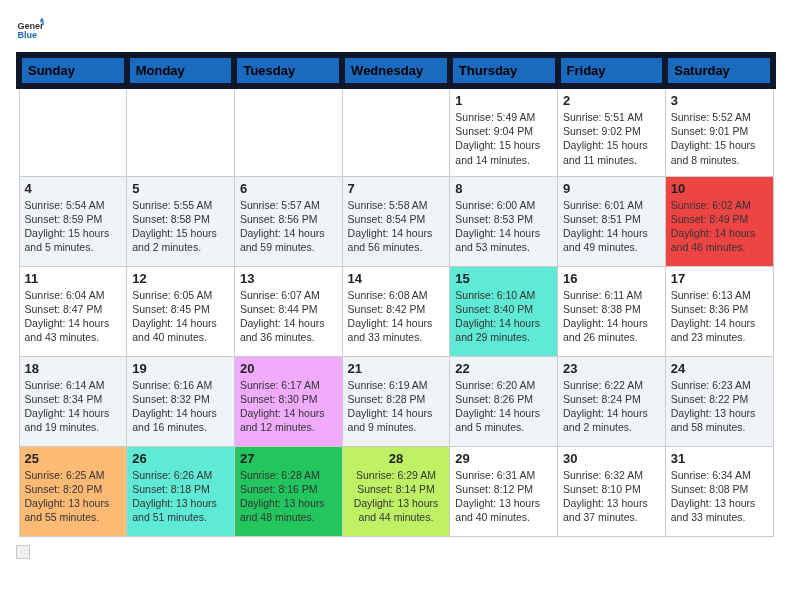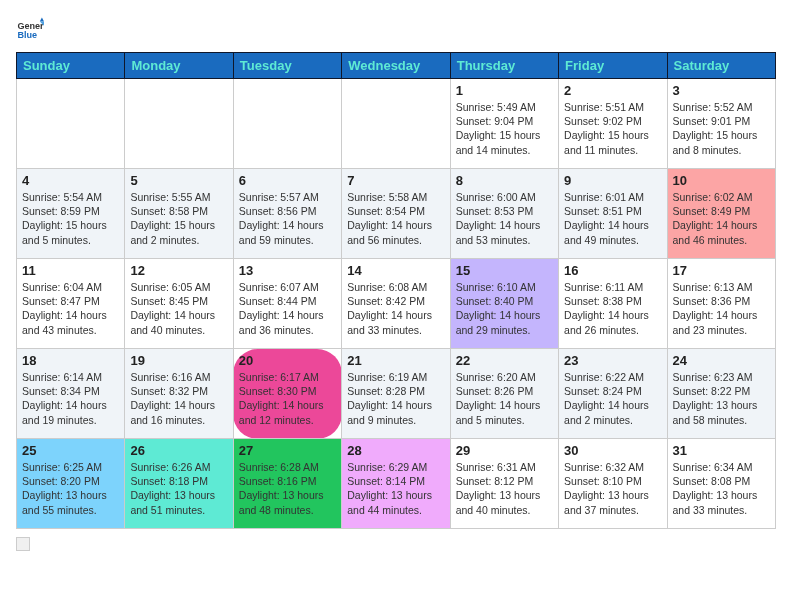--- a/index.html
+++ b/index.html
@@ -37,26 +37,26 @@
       font-size: 15px;
       color: #444;
     }
     .calendar {
       width: 100%;
       border-collapse: collapse;
       table-layout: fixed;
     }
     .calendar th {
       background: #1a6bbf;
-      color: #5eead4;
+      color: #000000;
       text-align: left;
       padding: 5px 6px;
       font-size: 13px;
       font-weight: bold;
-      border: 1px solid #0f172a;
+      border: 6px solid #0f172a;
     }
     .calendar td {
       vertical-align: top;
       border: 1px solid #ccc;
       padding: 4px 5px;
       height: 90px;
       background: #fff;
     }
     .calendar tr:nth-child(odd) td {
       background: #f9f9f9;
@@ -162,21 +162,21 @@
           <div class="day-info">Sunrise: 5:58 AM<br>Sunset: 8:54 PM<br>Daylight: 14 hours<br>and 56 minutes.</div>
         </td>
         <td style="background: rgb(240, 244, 248);">
           <span class="day-number">8</span>
           <div class="day-info">Sunrise: 6:00 AM<br>Sunset: 8:53 PM<br>Daylight: 14 hours<br>and 53 minutes.</div>
         </td>
         <td style="background: rgb(240, 244, 248);">
           <span class="day-number">9</span>
           <div class="day-info">Sunrise: 6:01 AM<br>Sunset: 8:51 PM<br>Daylight: 14 hours<br>and 49 minutes.</div>
         </td>
-        <td style="background: #fca5a5;">
+        <td style="background: #ef4444;">
           <span class="day-number">10</span>
           <div class="day-info">Sunrise: 6:02 AM<br>Sunset: 8:49 PM<br>Daylight: 14 hours<br>and 46 minutes.</div>
         </td>
       </tr>
       <tr>
         <td style="background: rgb(255, 255, 255); border-radius: 29px;">
           <span class="day-number">11</span>
           <div class="day-info">Sunrise: 6:04 AM<br>Sunset: 8:47 PM<br>Daylight: 14 hours<br>and 43 minutes.</div>
         </td>
         <td style="background: rgb(255, 255, 255); margin-left: 40px;">
@@ -184,21 +184,21 @@
           <div class="day-info">Sunrise: 6:05 AM<br>Sunset: 8:45 PM<br>Daylight: 14 hours<br>and 40 minutes.</div>
         </td>
         <td style="background: rgb(255, 255, 255);">
           <span class="day-number">13</span>
           <div class="day-info">Sunrise: 6:07 AM<br>Sunset: 8:44 PM<br>Daylight: 14 hours<br>and 36 minutes.</div>
         </td>
         <td style="background: rgb(255, 255, 255);">
           <span class="day-number">14</span>
           <div class="day-info">Sunrise: 6:08 AM<br>Sunset: 8:42 PM<br>Daylight: 14 hours<br>and 33 minutes.</div>
         </td>
-        <td style="background: #c4b5fd;">
+        <td style="background: #5eead4;">
           <span class="day-number">15</span>
           <div class="day-info">Sunrise: 6:10 AM<br>Sunset: 8:40 PM<br>Daylight: 14 hours<br>and 29 minutes.</div>
         </td>
         <td style="background: rgb(255, 255, 255);">
           <span class="day-number">16</span>
           <div class="day-info">Sunrise: 6:11 AM<br>Sunset: 8:38 PM<br>Daylight: 14 hours<br>and 26 minutes.</div>
         </td>
         <td style="background: rgb(255, 255, 255); margin-top: 27px;">
           <span class="day-number">17</span>
           <div class="day-info">Sunrise: 6:13 AM<br>Sunset: 8:36 PM<br>Daylight: 14 hours<br>and 23 minutes.</div>
@@ -206,21 +206,21 @@
       </tr>
       <tr>
         <td style="background: rgb(240, 244, 248);">
           <span class="day-number">18</span>
           <div class="day-info">Sunrise: 6:14 AM<br>Sunset: 8:34 PM<br>Daylight: 14 hours<br>and 19 minutes.</div>
         </td>
         <td style="background: rgb(240, 244, 248);">
           <span class="day-number">19</span>
           <div class="day-info">Sunrise: 6:16 AM<br>Sunset: 8:32 PM<br>Daylight: 14 hours<br>and 16 minutes.</div>
         </td>
-        <td style="background: #ec4899; border-radius: 25px;">
+        <td style="background: #f0abfc;">
           <span class="day-number">20</span>
           <div class="day-info">Sunrise: 6:17 AM<br>Sunset: 8:30 PM<br>Daylight: 14 hours<br>and 12 minutes.</div>
         </td>
         <td style="background: rgb(240, 244, 248);">
           <span class="day-number">21</span>
           <div class="day-info">Sunrise: 6:19 AM<br>Sunset: 8:28 PM<br>Daylight: 14 hours<br>and 9 minutes.</div>
         </td>
         <td style="background: rgb(240, 244, 248);">
           <span class="day-number">22</span>
           <div class="day-info">Sunrise: 6:20 AM<br>Sunset: 8:26 PM<br>Daylight: 14 hours<br>and 5 minutes.</div>
@@ -228,33 +228,33 @@
         <td style="background: rgb(240, 244, 248);">
           <span class="day-number">23</span>
           <div class="day-info">Sunrise: 6:22 AM<br>Sunset: 8:24 PM<br>Daylight: 14 hours<br>and 2 minutes.</div>
         </td>
         <td style="background: rgb(240, 244, 248);">
           <span class="day-number">24</span>
           <div class="day-info">Sunrise: 6:23 AM<br>Sunset: 8:22 PM<br>Daylight: 13 hours<br>and 58 minutes.</div>
         </td>
       </tr>
       <tr>
-        <td style="background: #7dd3fc;">
+        <td style="background: #fdba74;">
           <span class="day-number">25</span>
           <div class="day-info">Sunrise: 6:25 AM<br>Sunset: 8:20 PM<br>Daylight: 13 hours<br>and 55 minutes.</div>
         </td>
         <td style="background: #5eead4;">
           <span class="day-number">26</span>
           <div class="day-info">Sunrise: 6:26 AM<br>Sunset: 8:18 PM<br>Daylight: 13 hours<br>and 51 minutes.</div>
         </td>
         <td style="background: #22c55e;">
           <span class="day-number">27</span>
           <div class="day-info">Sunrise: 6:28 AM<br>Sunset: 8:16 PM<br>Daylight: 13 hours<br>and 48 minutes.</div>
         </td>
-        <td style="background: #f0abfc;">
+        <td style="background: #bef264; text-align: center;">
           <span class="day-number">28</span>
           <div class="day-info">Sunrise: 6:29 AM<br>Sunset: 8:14 PM<br>Daylight: 13 hours<br>and 44 minutes.</div>
         </td>
         <td style="background: rgb(255, 255, 255);">
           <span class="day-number">29</span>
           <div class="day-info">Sunrise: 6:31 AM<br>Sunset: 8:12 PM<br>Daylight: 13 hours<br>and 40 minutes.</div>
         </td>
         <td style="background: rgb(255, 255, 255);">
           <span class="day-number">30</span>
           <div class="day-info">Sunrise: 6:32 AM<br>Sunset: 8:10 PM<br>Daylight: 13 hours<br>and 37 minutes.</div>

